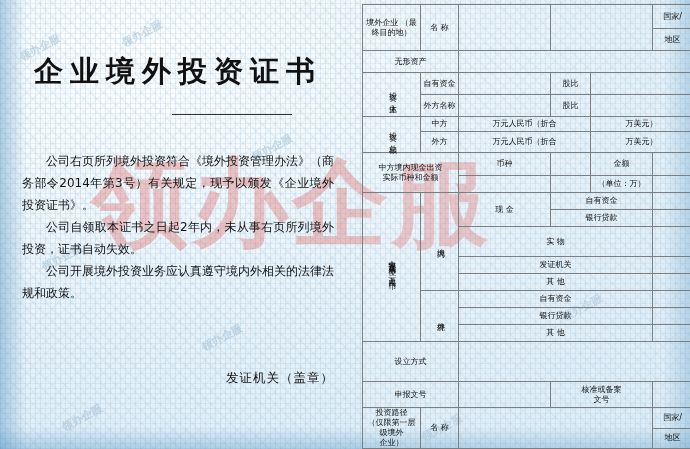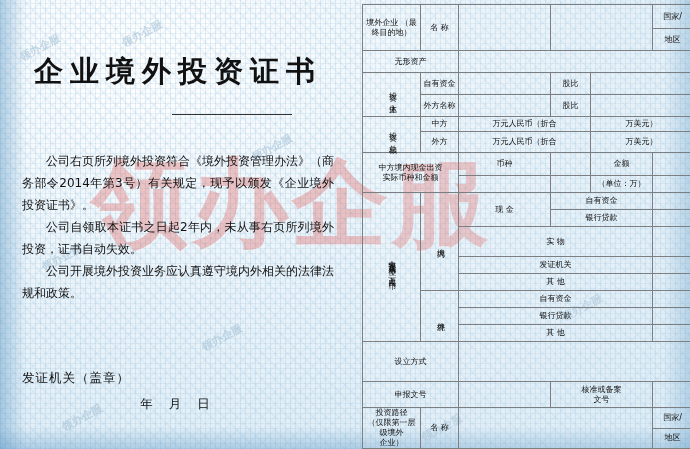--- a/index.html
+++ b/index.html
@@ -59,21 +59,21 @@
   #subrow .no{margin-left:78px;}
   #subline{
     position:absolute;left:172px;top:114px;width:120px;border-bottom:1px solid #333;
   }
   #body{
     position:absolute;left:22px;top:150px;width:312px;
     font-size:12px;line-height:22px;color:#111;text-align:justify;
   }
   #body p{margin:0;text-indent:24px;}
   #issuer{
-    position:absolute;left:22px;top:370px;width:312px;text-align:left;
+    position:absolute;left:22px;top:370px;width:312px;text-align:right;
     font-size:12.5px;color:#111;letter-spacing:1px;
   }
   #datetime{
     position:absolute;left:22px;top:396px;width:312px;text-align:center;
     font-size:12.5px;color:#111;letter-spacing:6px;
   }
 
   
   #tablewrap{position:absolute;left:362px;top:4px;width:330px;height:424px;}
   table.form{
@@ -117,21 +117,20 @@
 
   <div id="subline"></div>
 
   <div id="body">
     <p>公司右页所列境外投资符合《境外投资管理办法》（商务部令2014年第3号）有关规定，现予以颁发《企业境外投资证书》。</p>
     <p>公司自领取本证书之日起2年内，未从事右页所列境外投资，证书自动失效。</p>
     <p>公司开展境外投资业务应认真遵守境内外相关的法律法规和政策。</p>
   </div>
 
   <div id="issuer">发证机关（盖章）</div>
-  <div id="datetime">年  月  日</div>
 </div>
 
 <div id="tablewrap">
   <table class="form">
     <colgroup>
       <col style="width:58px">
         <col style="width:38px">
         <col style="width:92px">
       <col style="width:40px">
         <col style="width:62px">

